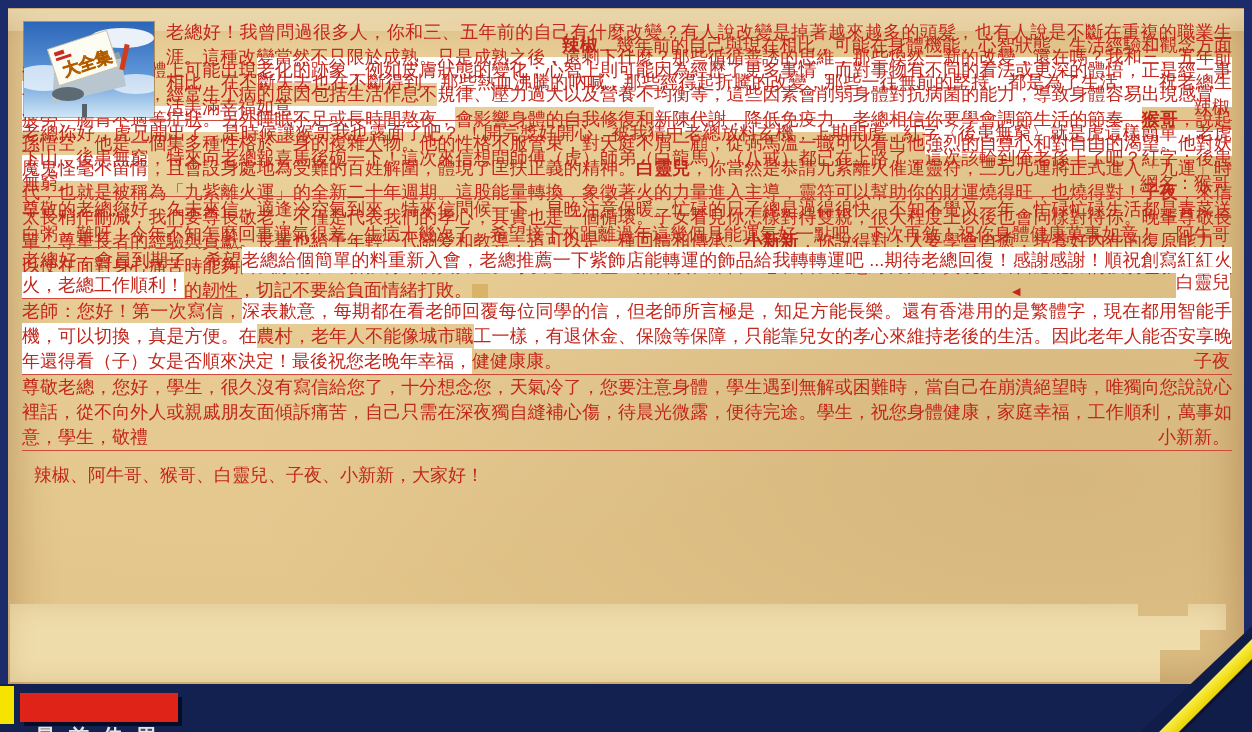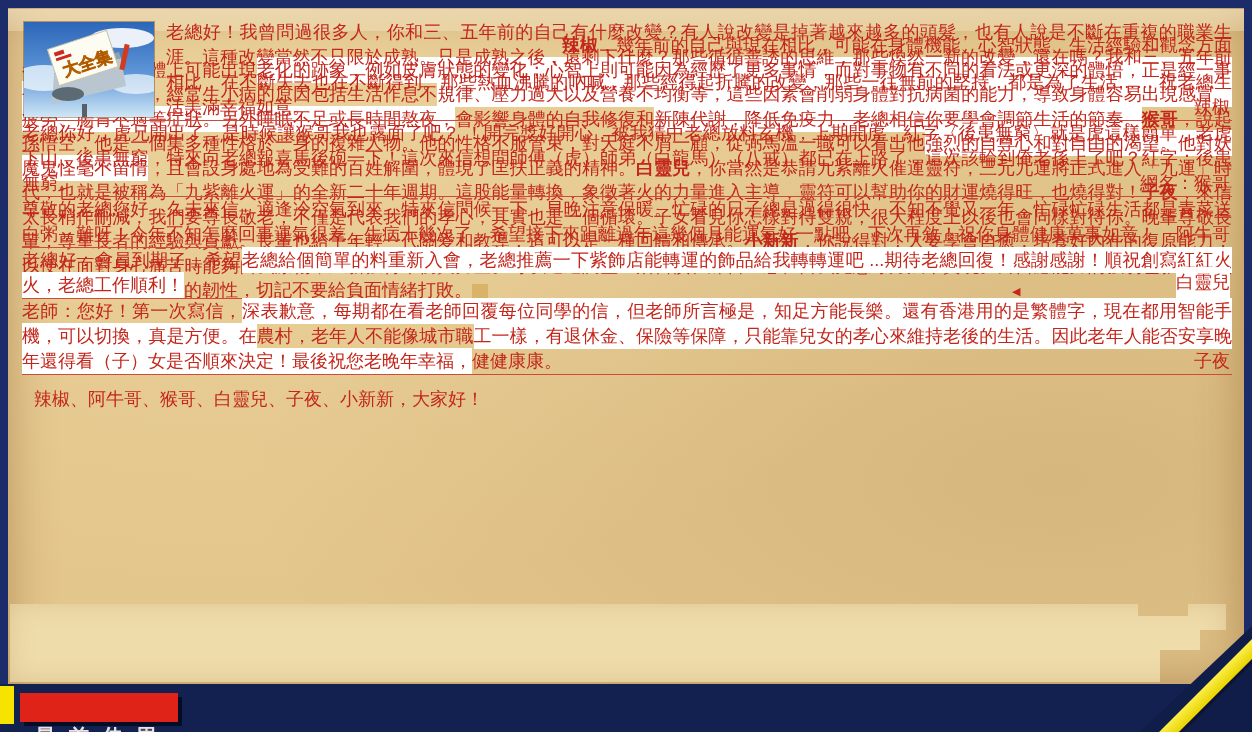--- a/index.html
+++ b/index.html
@@ -111,20 +111,24 @@
       <p class="letter">
         <span><span>老總好：會員到期了，希望</span><span class="hl">老總給個簡單的料重新入會，老總推薦一下紫飾店能轉運的飾品給我轉轉運吧 ...期待老總回復！感謝感謝！順祝創寫紅紅火火，老總工作順利！</span></span>
         <span class="sig hl">白靈兒</span>
       </p>
 
       <p class="letter">
         <span><span>老師：您好！第一次寫信，</span><span class="hl">深表歉意，每期都在看老師回覆每位同學的信，但老師所言極是，知足方能長樂。還有香港用的是繁體字，現在都用智能手機，可以切換，真是方便。在</span><span>農村，老年人不能像城市職</span><span class="hl">工一樣，有退休金、保險等保障，只能靠兒女的孝心來維持老後的生活。因此老年人能否安享晚年還得看（子）女是否順來決定！最後祝您老晚年幸福，</span><span>健健康康。</span></span>
         <span class="sig">子夜</span>
       </p>
 
+      <p class="letter">
+        <span><span>尊敬老總，您好，學生，很久沒有寫信給您了，十分想念您，天氣冷了，您要注意身體，學生遇到無解或困難時，當自己在崩潰絕望時，唯獨向您說說心裡話，從不向外人或親戚朋友面傾訴痛苦，自己只需在深夜獨自縫補心傷，待晨光微露，便待完途。學生，祝您身體健康，家庭幸福，工作順利，萬事如意，學生，敬禮</span></span>
+        <span class="sig">小新新。</span>
+      </p>
 
       <p class="greeting">辣椒、阿牛哥、猴哥、白靈兒、子夜、小新新，大家好！</p>
     </div>
 
     <div style="clear:both;"></div>
     <div class="faint-band"></div>
 
     <p class="reply"><span><span class="b">辣椒</span><span>，幾年前的自己與現在相比，可能在身體機能、心智狀態、生活經驗和觀念方面都有所不同。身體上可能出現</span><span class="hl">老化的跡象，例如皮膚狀態的變化；心智上則可能因為經歷了更多事情，而對事物有不同的看法或更深的體悟，正是經一事長一智。</span><span class="b">阿牛哥</span><span>，經常生小病的原因包括生活作息不</span><span class="hl">規律、壓力過大以及營養不均衡等，這些因素會削弱身體對抗病菌的能力，導致身體容易出現感冒、疲勞、腸胃不適等症狀。另外睡眠不足或長時間熬夜，</span><span>會影響身體的自我修復和</span><span class="hl">新陳代謝，降低免疫力，老總相信你要學會調節生活的節奏。</span><span class="b">猴哥</span><span>，說起孫悟空，他是一個集多種性格於一身的複雜人物。他的性格不服管束，對天庭不屑一顧，從弼馬溫一職可以看出他</span><span class="hl">強烈的自尊心和對自由的渴望。他對妖魔鬼怪毫不留情</span><span>，且會設身處地為受難的百姓解圍，體現了匡扶正義的精神。</span><span class="b">白靈兒</span><span>，你當然是恭請九紫離火催運靈符，三元九運將正式進入「九運」時代，也就是被稱為「九紫離火運」的全新二十年週期。這股能量轉換，象徵著火的力量進入主導，靈符可以幫助你的財運燒得旺，也燒得對！</span><span class="b">子夜</span><span>，來信太長稍作刪減，我們要尊長敬老，不僅是代表我們的孝心，其實也是一個循環。子女看見你怎樣對待雙親，很大程度上以後也會同樣對待你。晚輩尊敬長輩，尊重長者的經驗與貢獻。長輩也給予年輕一代關愛和教導，這可以是一種回饋和傳承。</span><span class="b">小新新</span><span>，你說得對！人要學會自癒，培養好內在的復原能力，以便在面對身心痛苦時能夠自我療傷，重新獲得平衡與力量。可以透過調整生活習慣、練習正念、自我寬恕等方法來實現。而自癒能力的強弱也影響著我們面對困難和壓力時的韌性，切記不要給負面情緒打敗。</span></span><span class="endmark">◀</span></p>
 
     <div class="cream"></div>

